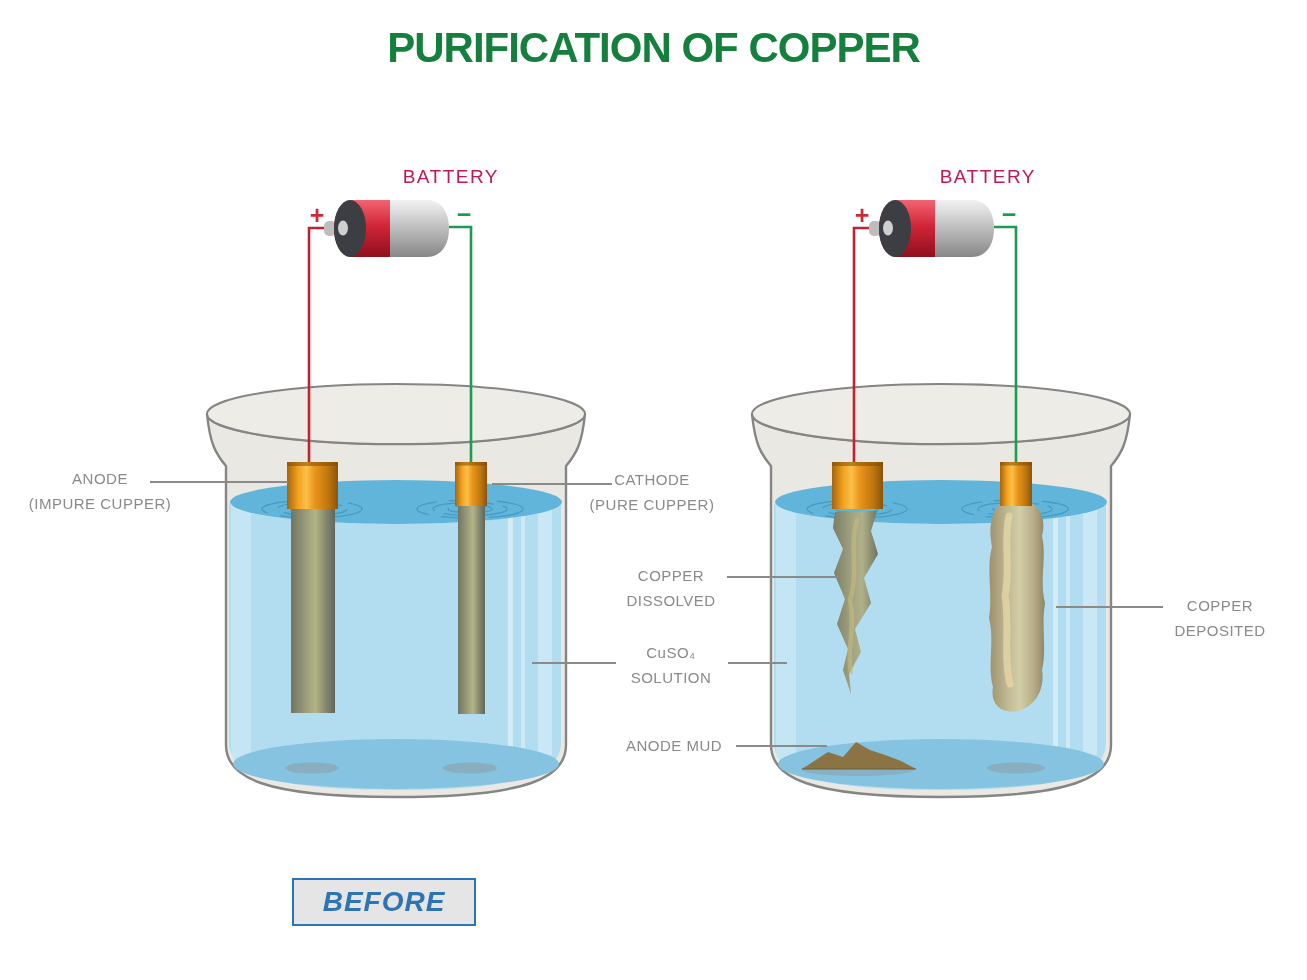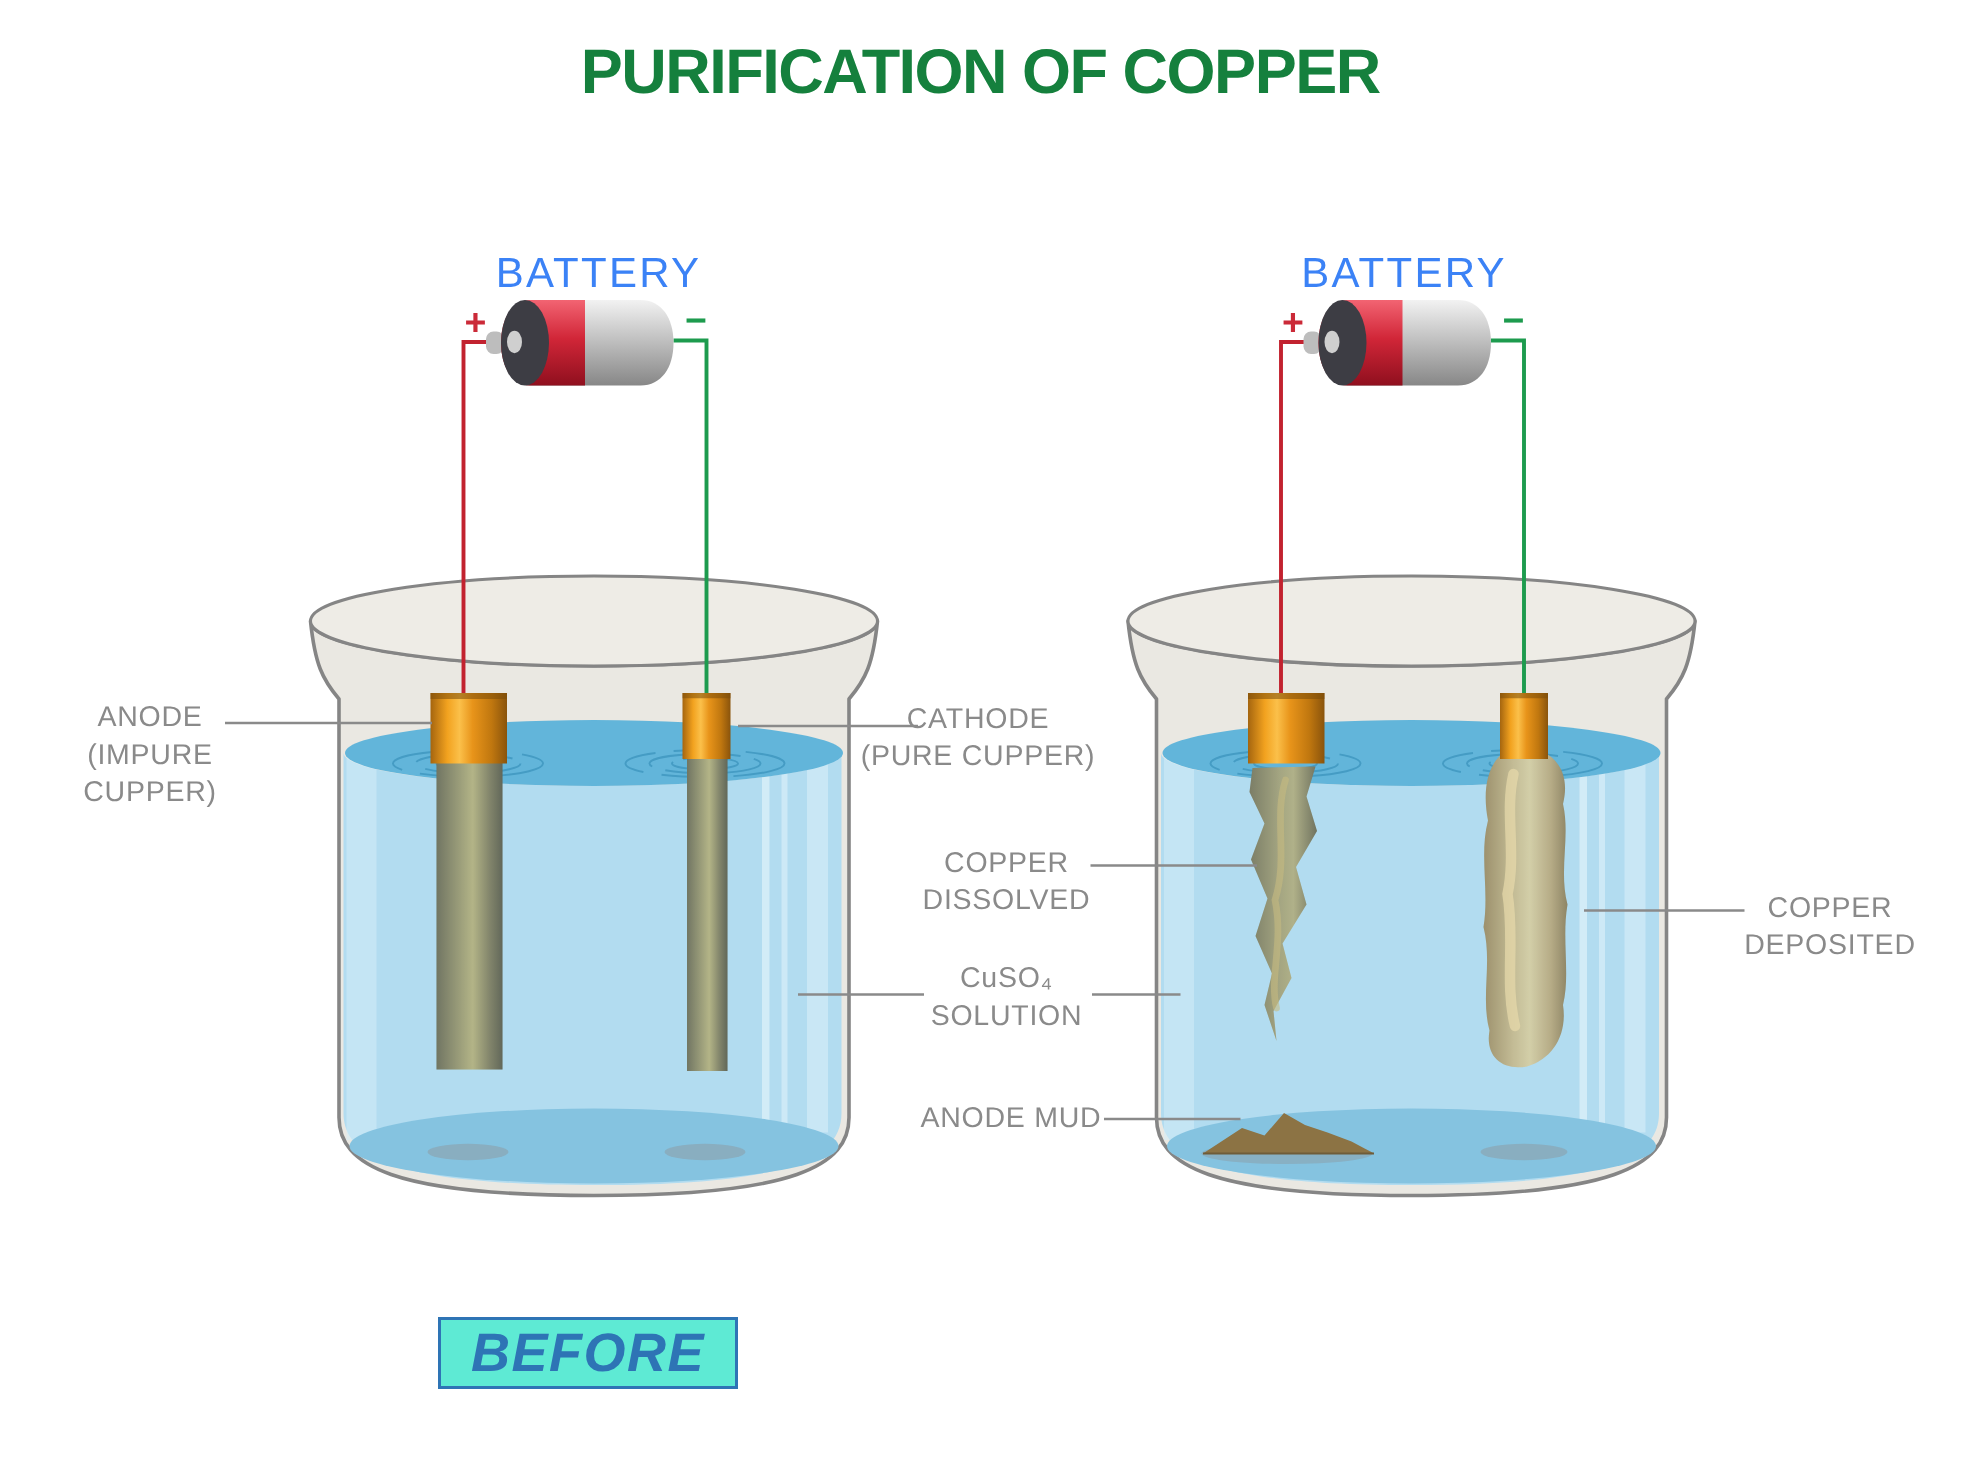--- a/index.html
+++ b/index.html
@@ -3,31 +3,31 @@
 <meta charset="utf-8">
 <style>
   html,body{margin:0;padding:0;background:#ffffff;}
   body{width:1307px;height:980px;position:relative;overflow:hidden;
        font-family:"Liberation Sans","DejaVu Sans",sans-serif;}
   .abs{position:absolute;}
   #stage{width:1307px;height:980px;position:relative;}
   svg.diagram{position:absolute;left:0;top:0;}
   .title{left:0;top:24px;width:1307px;text-align:center;
          font-size:42px;font-weight:bold;letter-spacing:-1px;color:#15803d;}
-  .batlabel{top:166px;width:200px;text-align:center;font-size:28px;
-            color:#3b82f6;letter-spacing:1.5px;}
+  .batlabel{top:166px;width:200px;text-align:right;font-size:19px;
+            color:#be185d;letter-spacing:1.5px;}
   .sign{width:26px;height:28px;line-height:28px;text-align:center;
         font-size:25px;font-weight:600;}
   .sign.plus{color:#cb2a38;}
   .sign.minus{color:#1d9b4e;}
-  .lbl{color:#8a8a8a;font-size:19px;line-height:25px;text-align:center;
+  .lbl{color:#8a8a8a;font-size:15px;line-height:25px;text-align:center;
        letter-spacing:0.5px;}
-  .btn{width:200px;height:48px;border:2px solid #2e74b5;background:#5eead4;
+  .btn{width:184px;height:48px;border:2px solid #2e74b5;background:#e5e5e5;
        display:flex;align-items:center;justify-content:center;
-       font-size:36px;font-style:italic;font-weight:bold;color:#2e74b5;
+       font-size:28px;font-style:italic;font-weight:bold;color:#2e74b5;
        letter-spacing:1px;box-sizing:border-box;cursor:pointer;}
 </style>
 </head>
 <body>
 
 <div id="stage">
 
   <svg class="diagram" width="1307" height="980" viewBox="0 0 1307 980">
     <defs>
       <linearGradient id="gOrange" x1="0" y1="0" x2="1" y2="0">

